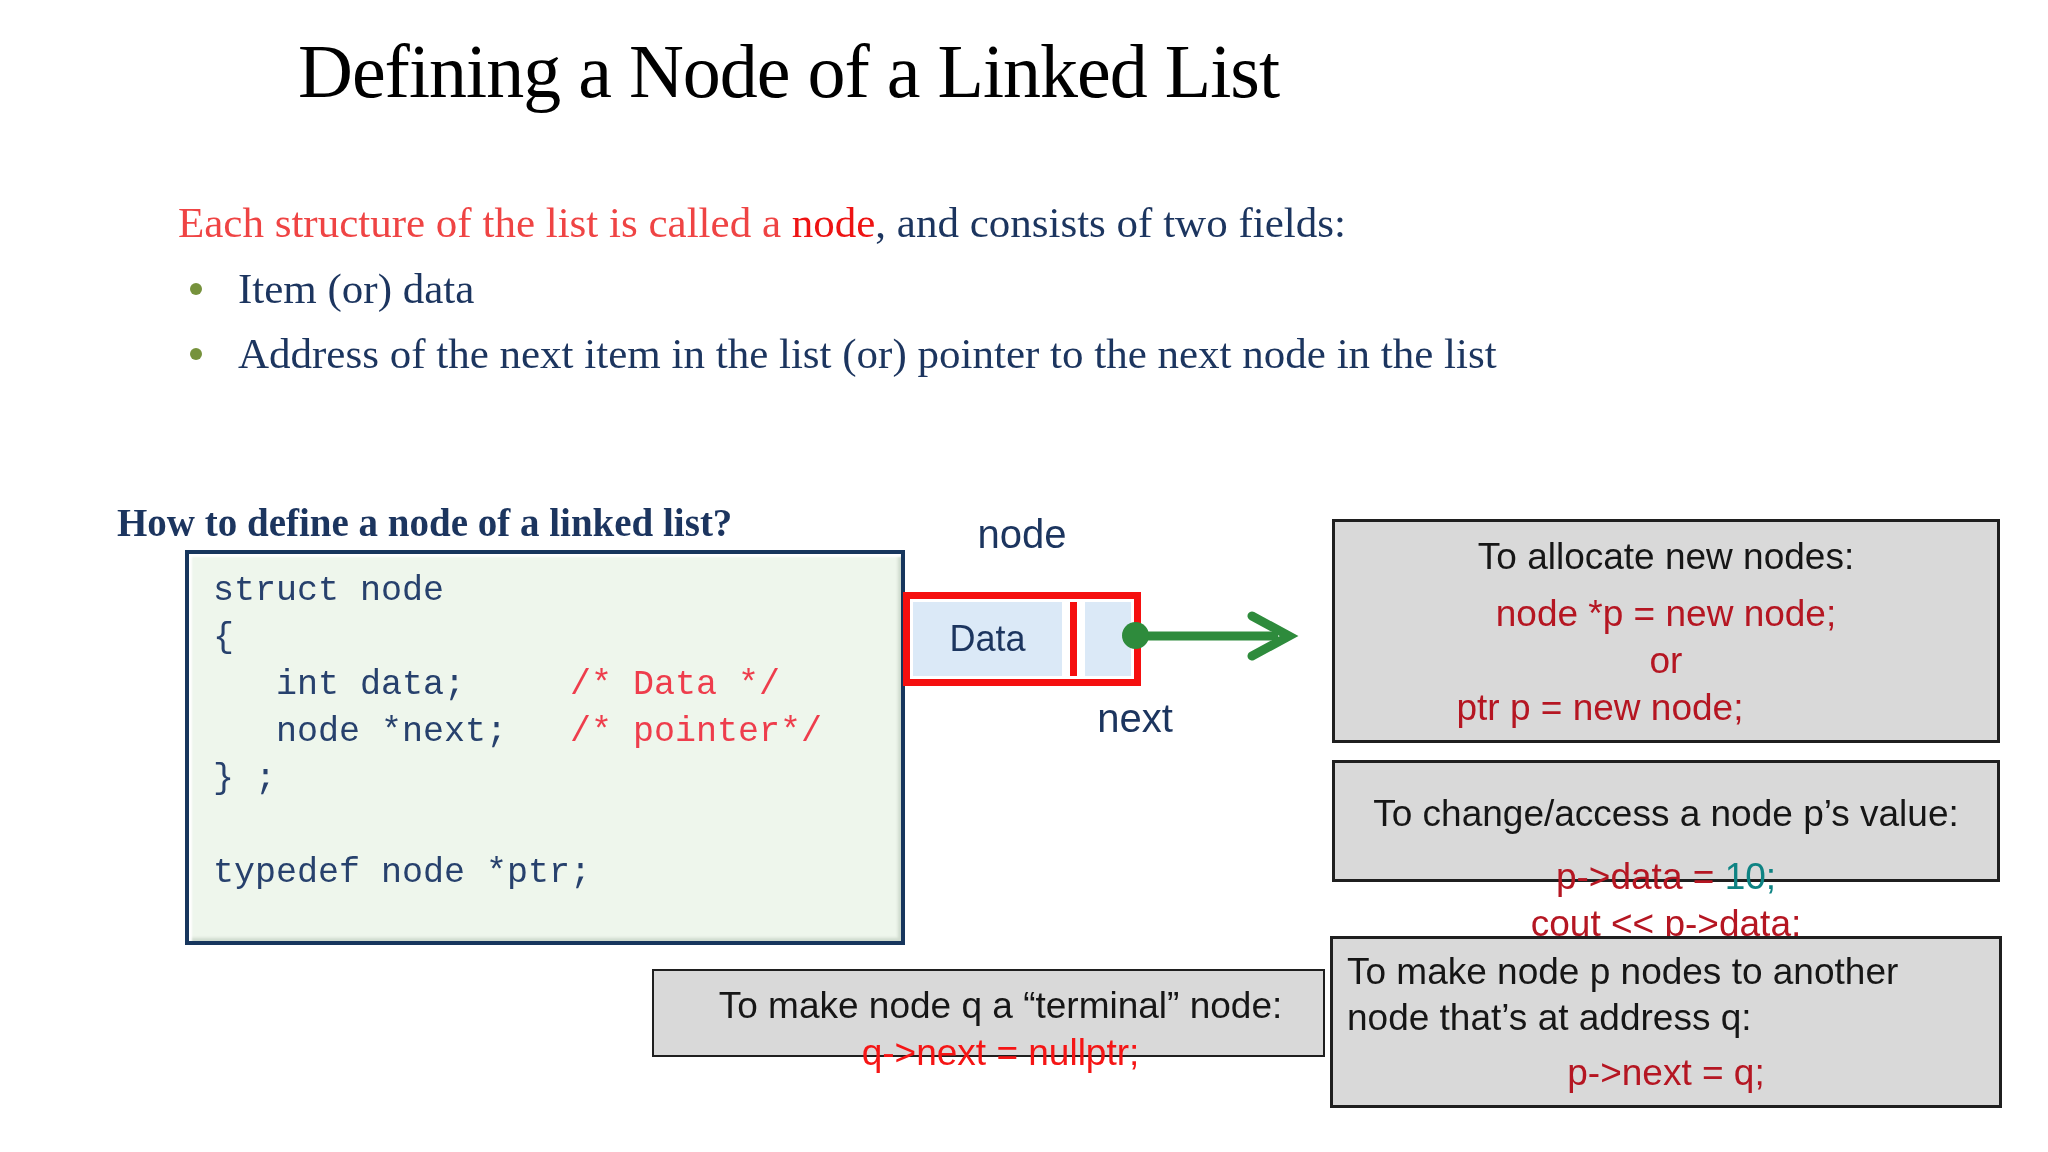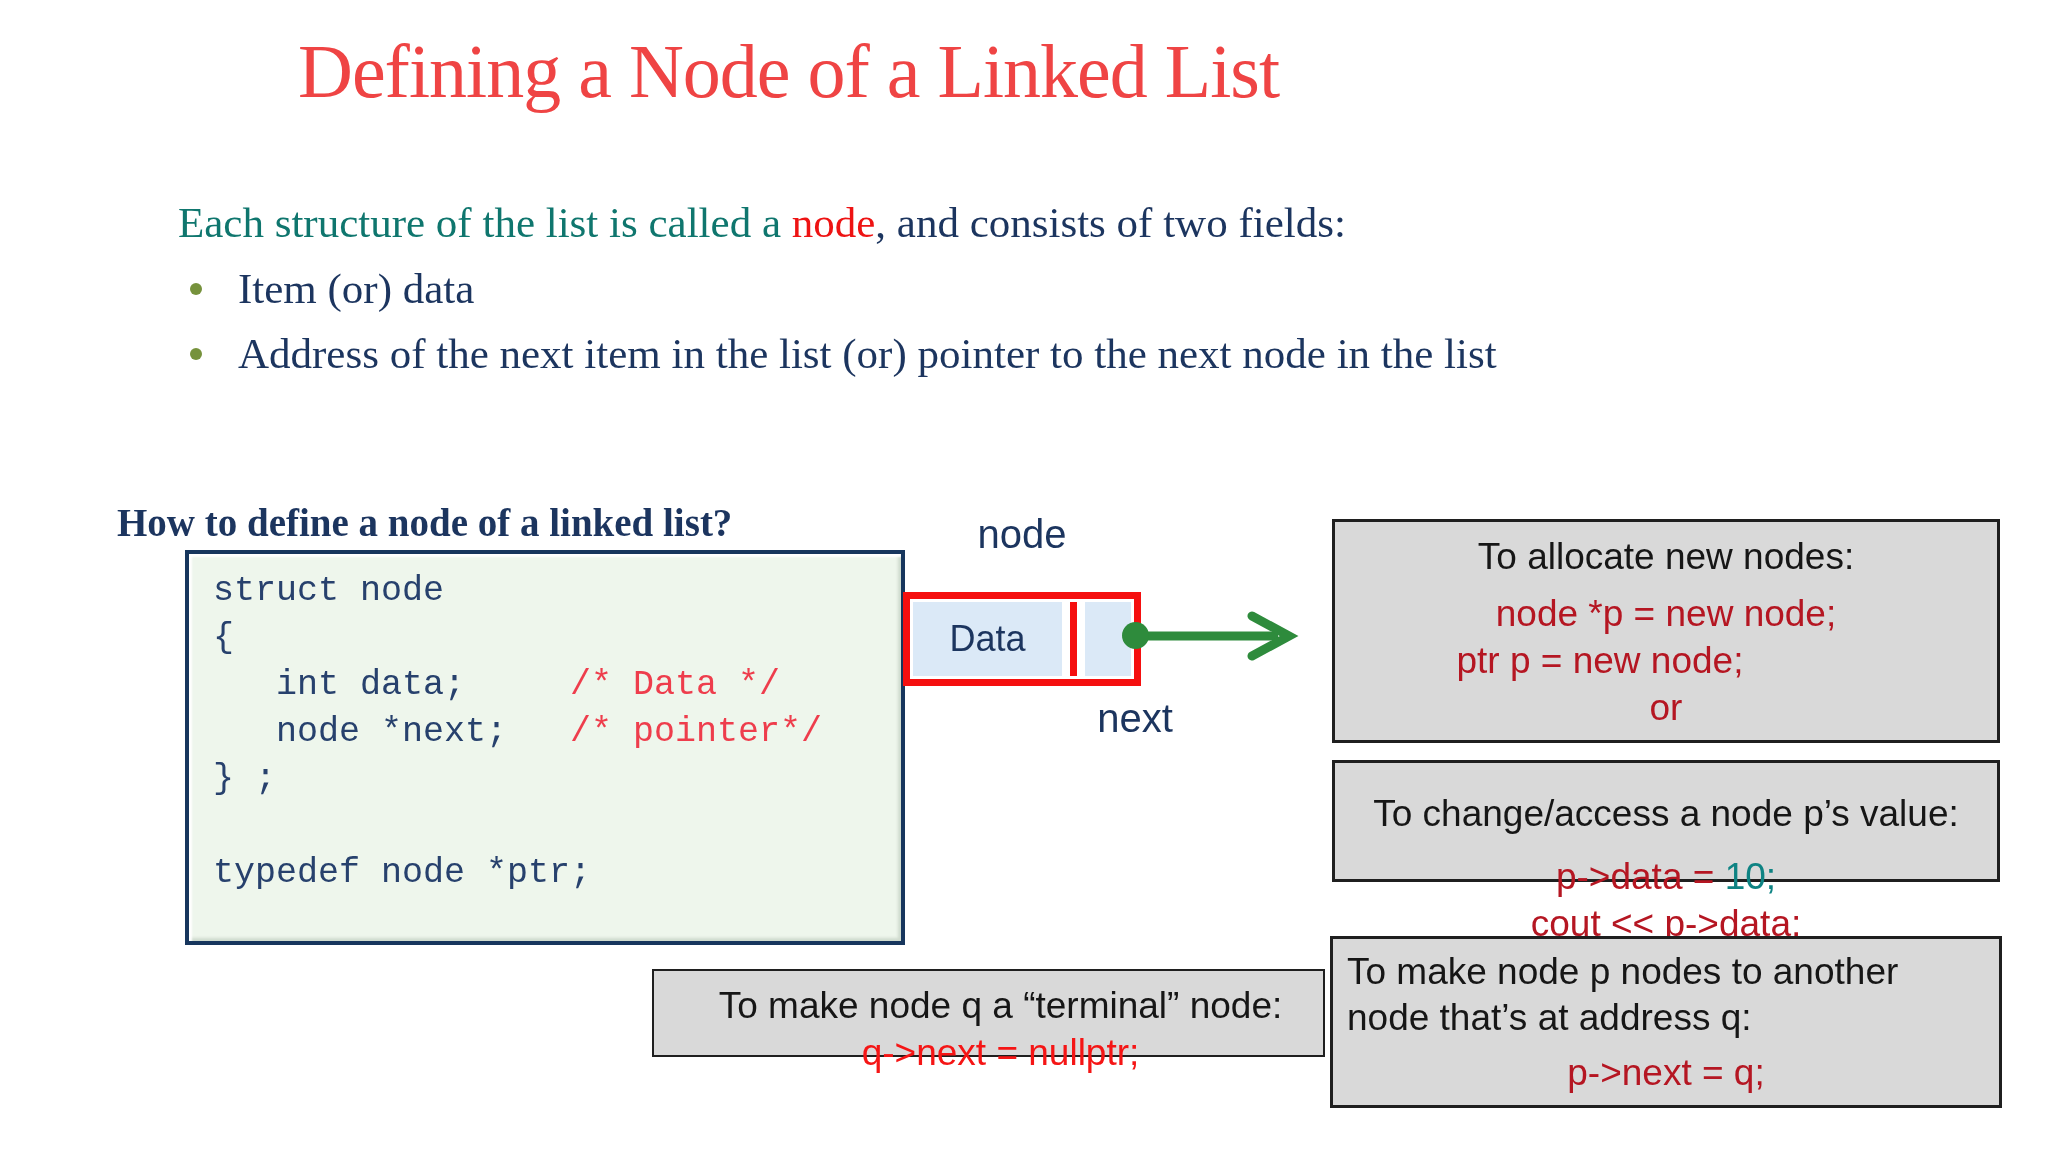--- a/index.html
+++ b/index.html
@@ -6,21 +6,21 @@
   body{
     width:2048px;height:1152px;background:#ffffff;position:relative;
     overflow:hidden;font-family:"Liberation Serif",serif;
   }
   .slide{position:absolute;inset:0;}
 
   
   .title{
     position:absolute;left:298px;top:28px;margin:0;
     font-family:"Liberation Serif",serif;font-weight:400;
-    font-size:76px;line-height:1.15;color:#ef4444;letter-spacing:-1px;
+    font-size:76px;line-height:1.15;color:#000000;letter-spacing:-1px;
   }
 
   
   .intro{
     position:absolute;left:178px;top:196px;margin:0;
     font-size:43px;line-height:1.25;color:#1c355f;white-space:nowrap;
   }
 
   
   .bullets{
@@ -98,21 +98,21 @@
   }
   .box-terminal .gray-lines{margin-top:0;}
 </style>
 </head>
 <body>
 
 <div class="slide">
 
   <h1 class="title">Defining a Node of a Linked List</h1>
 
-  <p class="intro"><span style="color: #0f766e;">Each structure of the list is called a </span><span style="color: rgb(238, 19, 19);">node</span><span style="color: rgb(28, 53, 95);">, and consists of two fields:</span></p>
+  <p class="intro"><span style="color: #ef4444;">Each structure of the list is called a </span><span style="color: rgb(238, 19, 19);">node</span><span style="color: rgb(28, 53, 95);">, and consists of two fields:</span></p>
 
   <ul class="bullets">
     <li>
       <span class="bullet-dot"></span>
       <span>Item (or) data</span>
     </li>
     <li>
       <span class="bullet-dot"></span>
       <span>Address of the next item in the list (or) pointer to the next node in the list</span>
     </li>
@@ -140,22 +140,22 @@
     <line x1="2" y1="25" x2="140" y2="25" stroke="#2e8b3c" stroke-width="9"></line>
     <polyline points="114,5 151,25 114,45" fill="none" stroke="#2e8b3c" stroke-width="9" stroke-linecap="round" stroke-linejoin="miter"></polyline>
   </svg>
 
   <div class="next-label">next</div>
 
   <div class="gray-box box-allocate">
     <div class="gray-title">To allocate new nodes:</div>
     <div class="gray-lines">
         <div class="rline"><span style="color: rgb(181, 22, 34);">node *p = new node;</span></div>
+        <div class="rline"><span style="color: rgb(181, 22, 34);">or</span></div>
         <div class="rline" style="transform: translateX(-66px);"><span style="color: rgb(181, 22, 34);">ptr p = new node;</span></div>
-        <div class="rline"><span style="color: rgb(181, 22, 34);">or</span></div>
       </div>
   </div>
 
   <div class="gray-box box-change">
     <div class="gray-title">To change/access a node p’s value:</div>
     <div class="gray-lines">
         <div class="rline"><span style="color: rgb(181, 22, 34);">p-&gt;data = </span><span style="color: rgb(14, 131, 131);">10;</span></div>
         <div class="rline"><span style="color: rgb(181, 22, 34);">cout &lt;&lt; p-&gt;data;</span></div>
       </div>
   </div>

